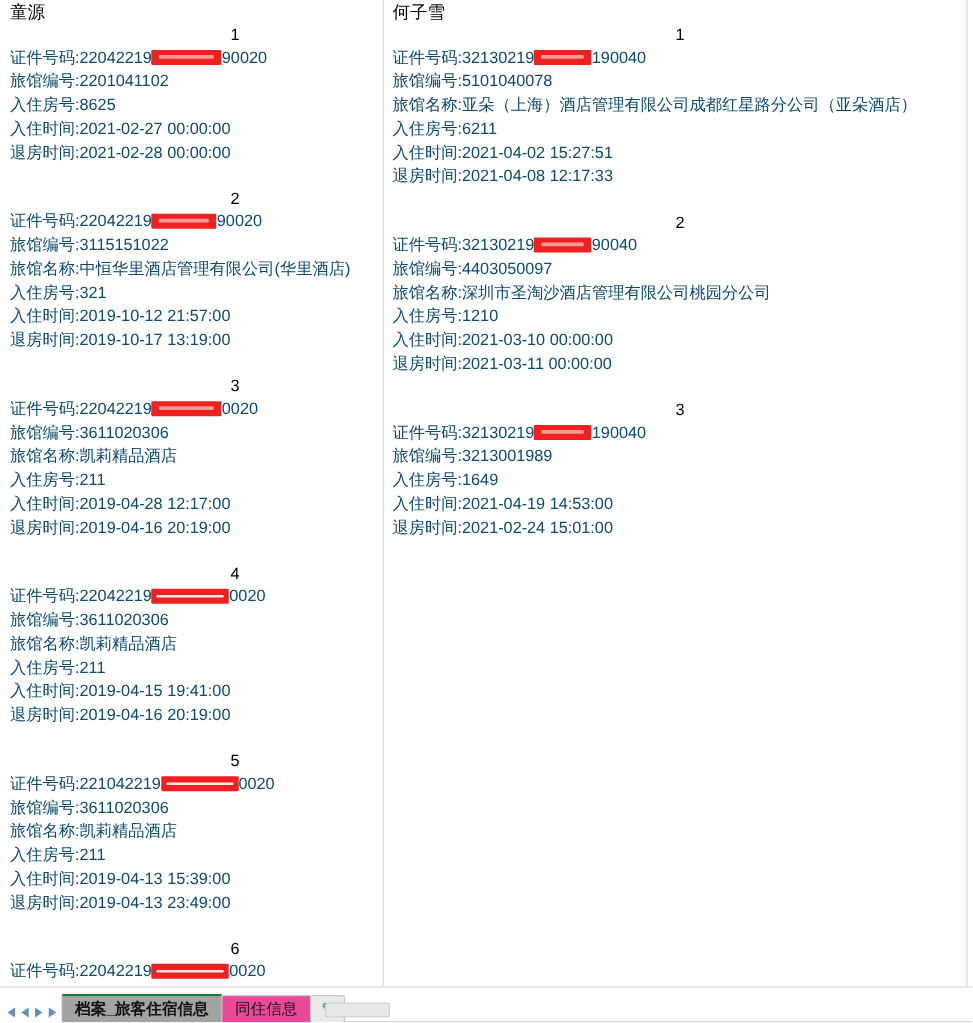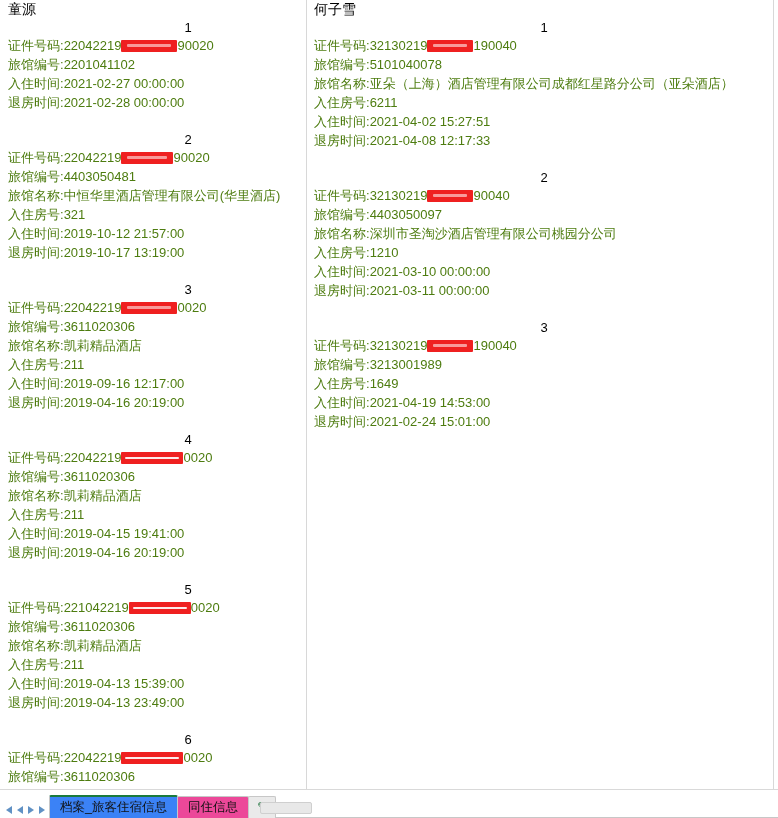--- a/index.html
+++ b/index.html
@@ -59,21 +59,21 @@
     font-size: 13px;
     color: #000;
   }
   .group-index.left-idx { width: 360px; }
   .group-index.right-idx { width: 460px; }
   .field {
     height: 19px;
     line-height: 19px;
     white-space: nowrap;
     font-size: 13px;
-    color: #4d7c0f;
+    color: #0c4a6e;
     overflow: hidden;
   }
   .spacer {
     height: 19px;
   }
   .redact {
     display: inline-block;
     background: #ef2020;
     color: #ef2020;
     border-radius: 1px;
@@ -147,22 +147,22 @@
     font-size: 12.5px;
     border: 1px solid #c7c7c7;
     border-bottom: none;
     background: #ec4899;
     margin-right: -1px;
     color: #111;
     border-radius: 2px 2px 0 0;
     white-space: nowrap;
   }
   .tab.active {
-    background: #3b82f6;
-    font-weight: normal;
+    background: #a3a3a3;
+    font-weight: bold;
     border-top: 2px solid #1a7a3c;
     line-height: 20px;
   }
   .tab.newsheet {
     padding: 0 8px;
     background: #eaeaea;
     color: #2a7a46;
   }
   .tab-strip-fill {
     flex: 1;
@@ -188,43 +188,44 @@
     <div class="col-sep" style="left:306px;"></div>
     <div class="col-sep" style="left:773px;"></div>
 
     <div class="col col-left">
       <div class="person-name">童源</div>
 
       <div class="group">
         <div class="group-index left-idx">1</div>
         <div class="field"><span>证件号码:</span><span>22042219</span><span class="redact solid" style="width:56px;"></span><span>90020</span></div>
         <div class="field"><span>旅馆编号:</span><span>2201041102</span></div>
+        <div class="field"><span>入住房号:</span><span>8625</span></div>
         <div class="field"><span>入住时间:</span><span>2021-02-27 00:00:00</span></div>
         <div class="field"><span>退房时间:</span><span>2021-02-28 00:00:00</span></div>
       </div>
       <div class="spacer"></div>
 
       <div class="group">
         <div class="group-index left-idx">2</div>
         <div class="field"><span>证件号码:</span><span>22042219</span><span class="redact solid" style="width:52px;"></span><span>90020</span></div>
-        <div class="field"><span>旅馆编号:</span><span>4403050481</span></div>
+        <div class="field"><span>旅馆编号:</span><span>3115151022</span></div>
         <div class="field"><span>旅馆名称:</span><span>中恒华里酒店管理有限公司(华里酒店)</span></div>
         <div class="field"><span>入住房号:</span><span>321</span></div>
         <div class="field"><span>入住时间:</span><span>2019-10-12 21:57:00</span></div>
         <div class="field"><span>退房时间:</span><span>2019-10-17 13:19:00</span></div>
       </div>
       <div class="spacer"></div>
 
       <div class="group">
         <div class="group-index left-idx">3</div>
         <div class="field"><span>证件号码:</span><span>22042219</span><span class="redact solid" style="width:56px;"></span><span>0020</span></div>
         <div class="field"><span>旅馆编号:</span><span>3611020306</span></div>
         <div class="field"><span>旅馆名称:</span><span>凯莉精品酒店</span></div>
         <div class="field"><span>入住房号:</span><span>211</span></div>
-        <div class="field"><span>入住时间:</span><span>2019-09-16 12:17:00</span></div>
+        <div class="field"><span>入住时间:</span><span>2019-04-28 12:17:00</span></div>
         <div class="field"><span>退房时间:</span><span>2019-04-16 20:19:00</span></div>
       </div>
       <div class="spacer"></div>
 
       <div class="group">
         <div class="group-index left-idx">4</div>
         <div class="field"><span>证件号码:</span><span>22042219</span><span class="redact dash" style="width:62px;"></span><span>0020</span></div>
         <div class="field"><span>旅馆编号:</span><span>3611020306</span></div>
         <div class="field"><span>旅馆名称:</span><span>凯莉精品酒店</span></div>
         <div class="field"><span>入住房号:</span><span>211</span></div>

